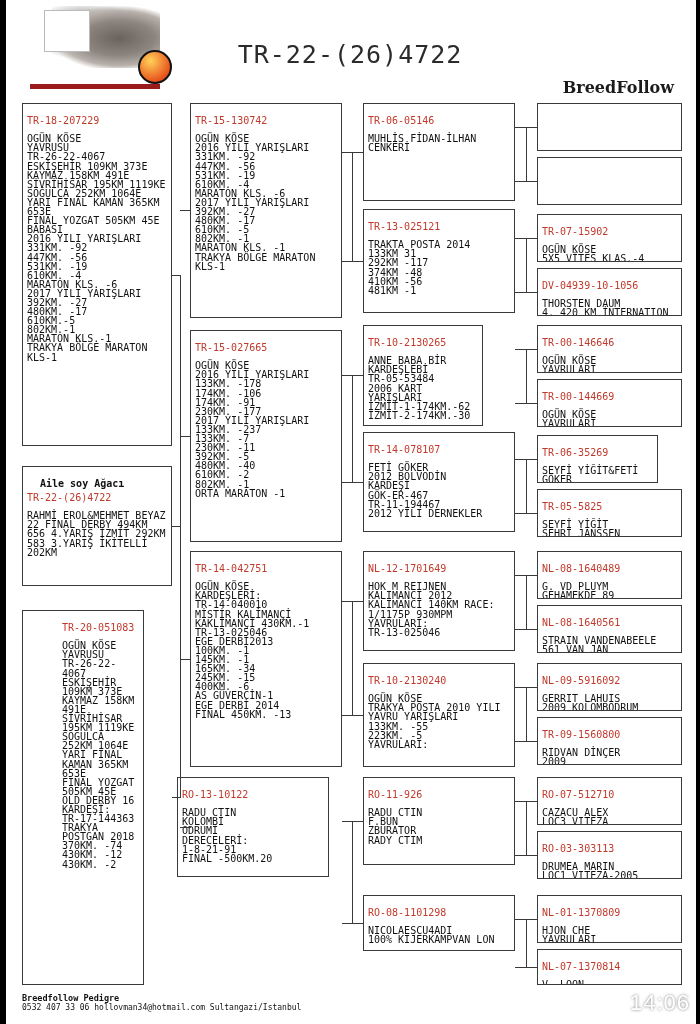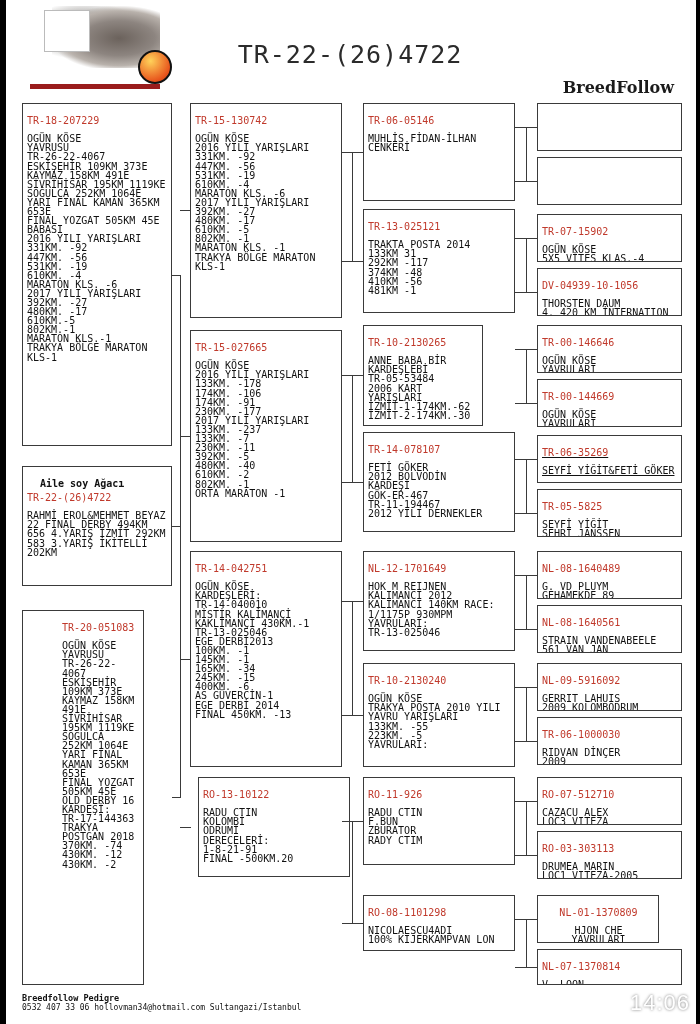--- a/index.html
+++ b/index.html
@@ -211,21 +211,21 @@
 EGE DERBİ2013
 100KM. -1
 145KM. -1
 165KM. -34
 245KM. -15
 400KM. -6
 AS GÜVERCİN-1
 EGE DERBİ 2014
 FINAL 450KM. -13</span>
   </div>
-  <div class="box" style="left:198px;top:777px;width:152px;height:100px;">
+  <div class="box" style="left:177px;top:777px;width:152px;height:100px;">
     <span class="id">RO-13-10122</span>
     <span class="body">RADU CTIN
 KOLOMBİ
 ODRUMİ
 DERECELERİ:
 1-8-21-91
 FINAL -500KM.20</span>
   </div>
 
   <div class="box" style="left:363px;top:103px;width:152px;height:98px;">
@@ -310,21 +310,21 @@
   <div class="box" style="left:537px;top:325px;width:145px;height:48px;">
     <span class="id">TR-00-146646</span>
     <span class="body">OGÜN KÖSE
 YAVRULARI</span>
   </div>
   <div class="box" style="left:537px;top:379px;width:145px;height:48px;">
     <span class="id">TR-00-144669</span>
     <span class="body">OGÜN KÖSE
 YAVRULARI</span>
   </div>
-  <div class="box" style="left:537px;top:435px;width:145px;height:48px;text-decoration:underline;">
+  <div class="box" style="left:537px;top:435px;width:121px;height:48px;">
     <span class="id">TR-06-35269</span>
     <span class="body">SEYFİ YİĞİT&amp;FETİ GÖKER</span>
   </div>
   <div class="box" style="left:537px;top:489px;width:145px;height:48px;">
     <span class="id">TR-05-5825</span>
     <span class="body">SEYFİ YİĞİT
 ŞEHRİ JANSSEN</span>
   </div>
   <div class="box" style="left:537px;top:551px;width:145px;height:48px;">
     <span class="id">NL-08-1640489</span>
@@ -335,35 +335,35 @@
     <span class="id">NL-08-1640561</span>
     <span class="body">STRAIN VANDENABEELE
 561 VAN JAN</span>
   </div>
   <div class="box" style="left:537px;top:663px;width:145px;height:48px;">
     <span class="id">NL-09-5916092</span>
     <span class="body">GERRIT LAHUIS
 2009 KOLOMBODRUM</span>
   </div>
   <div class="box" style="left:537px;top:717px;width:145px;height:48px;">
-    <span class="id">TR-06-1000030</span>
+    <span class="id">TR-09-1560800</span>
     <span class="body">RIDVAN DİNÇER
 2009</span>
   </div>
   <div class="box" style="left:537px;top:777px;width:145px;height:48px;">
     <span class="id">RO-07-512710</span>
     <span class="body">CAZACU ALEX
 LOC3 VITEZA</span>
   </div>
   <div class="box" style="left:537px;top:831px;width:145px;height:48px;">
     <span class="id">RO-03-303113</span>
     <span class="body">DRUMEA MARIN
 LOC1 VITEZA-2005</span>
   </div>
-  <div class="box" style="left:537px;top:895px;width:122px;height:48px;text-align:center;">
+  <div class="box" style="left:537px;top:895px;width:145px;height:48px;">
     <span class="id">NL-01-1370809</span>
     <span class="body">HJON CHE
 YAVRULARI</span>
   </div>
   <div class="box" style="left:537px;top:949px;width:145px;height:36px;">
     <span class="id">NL-07-1370814</span>
     <span class="body">V. LOON
 KIJERKAMP</span>
   </div>
 

